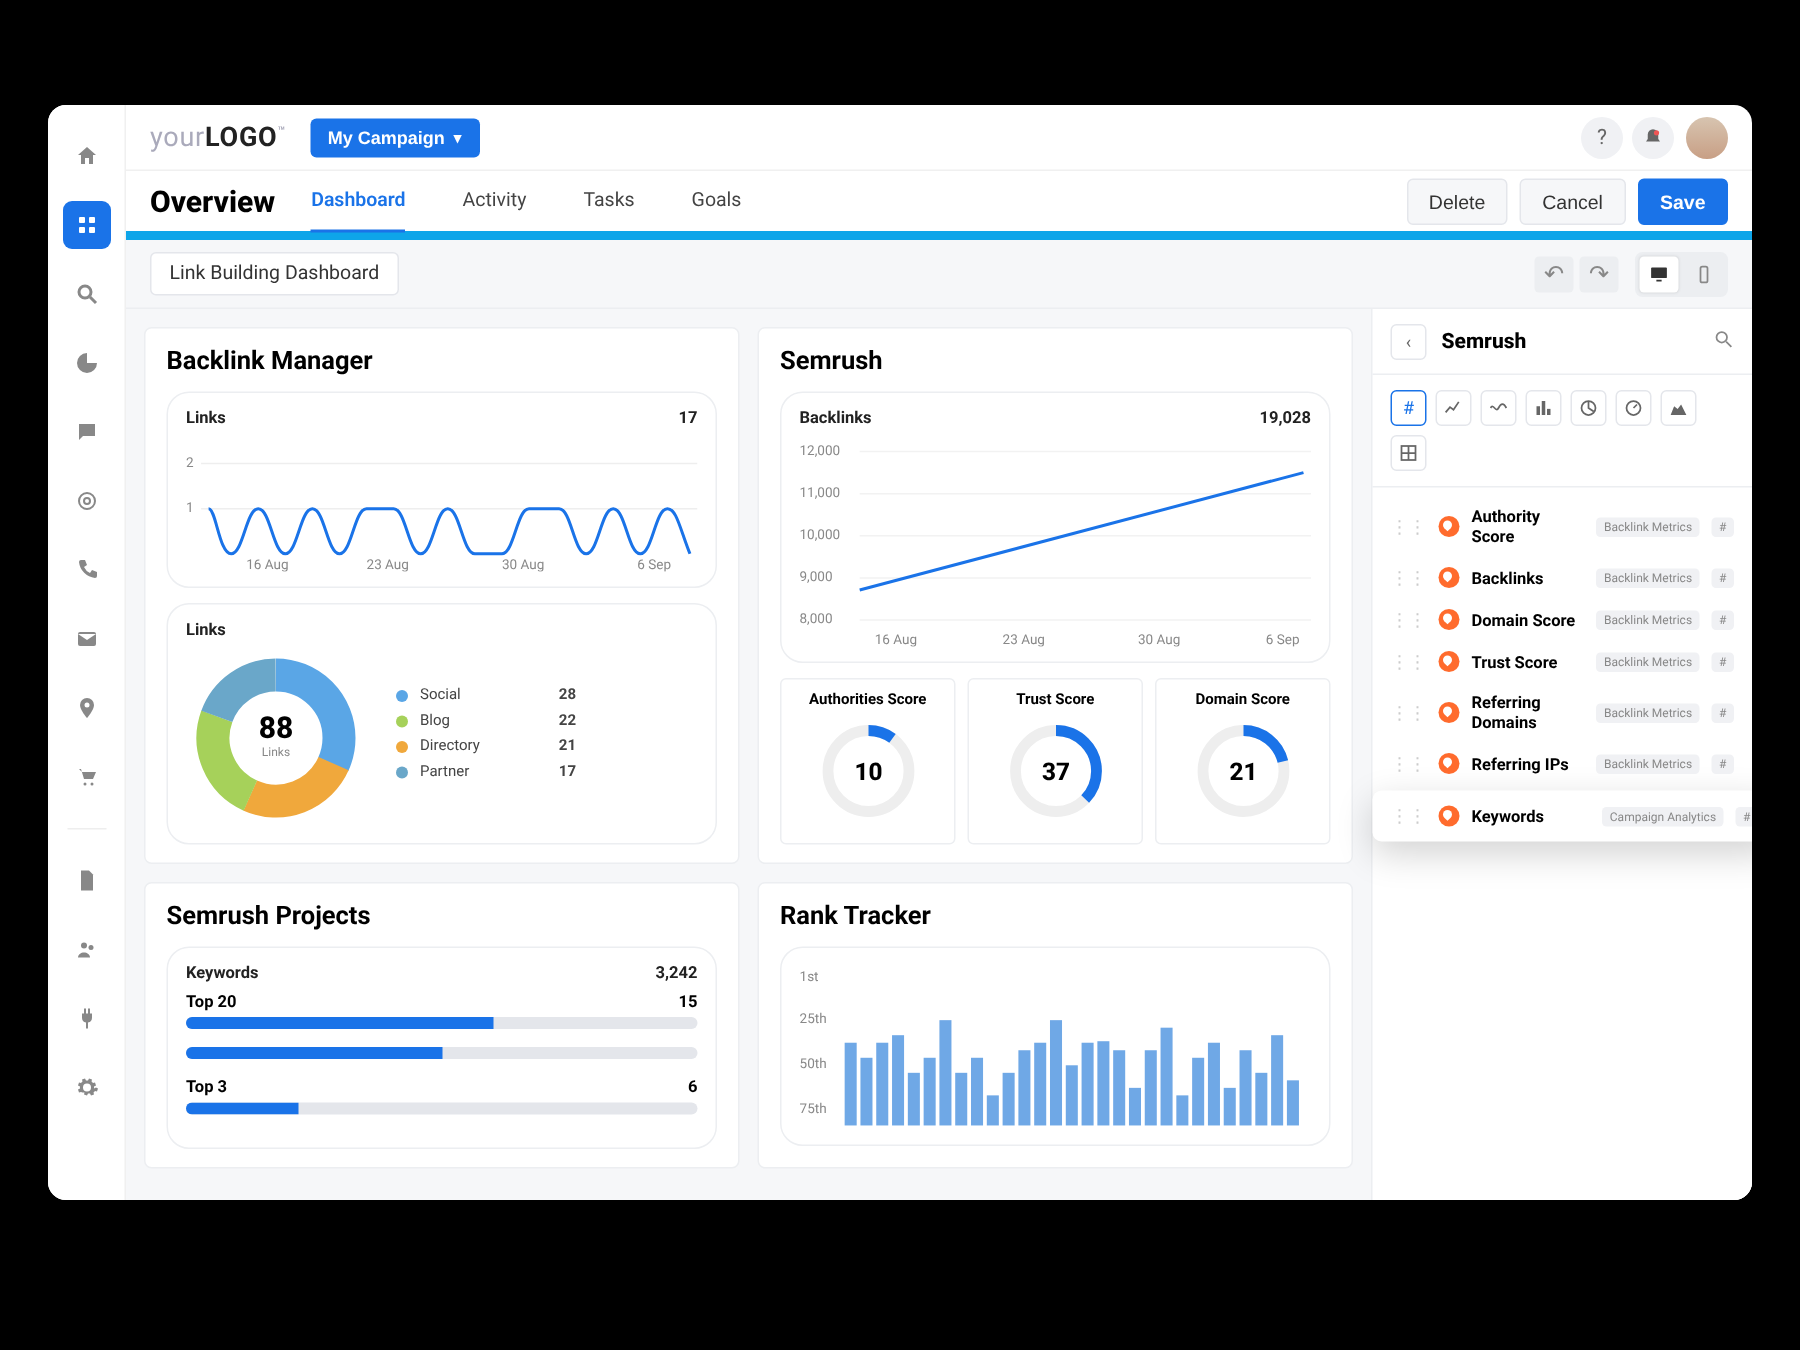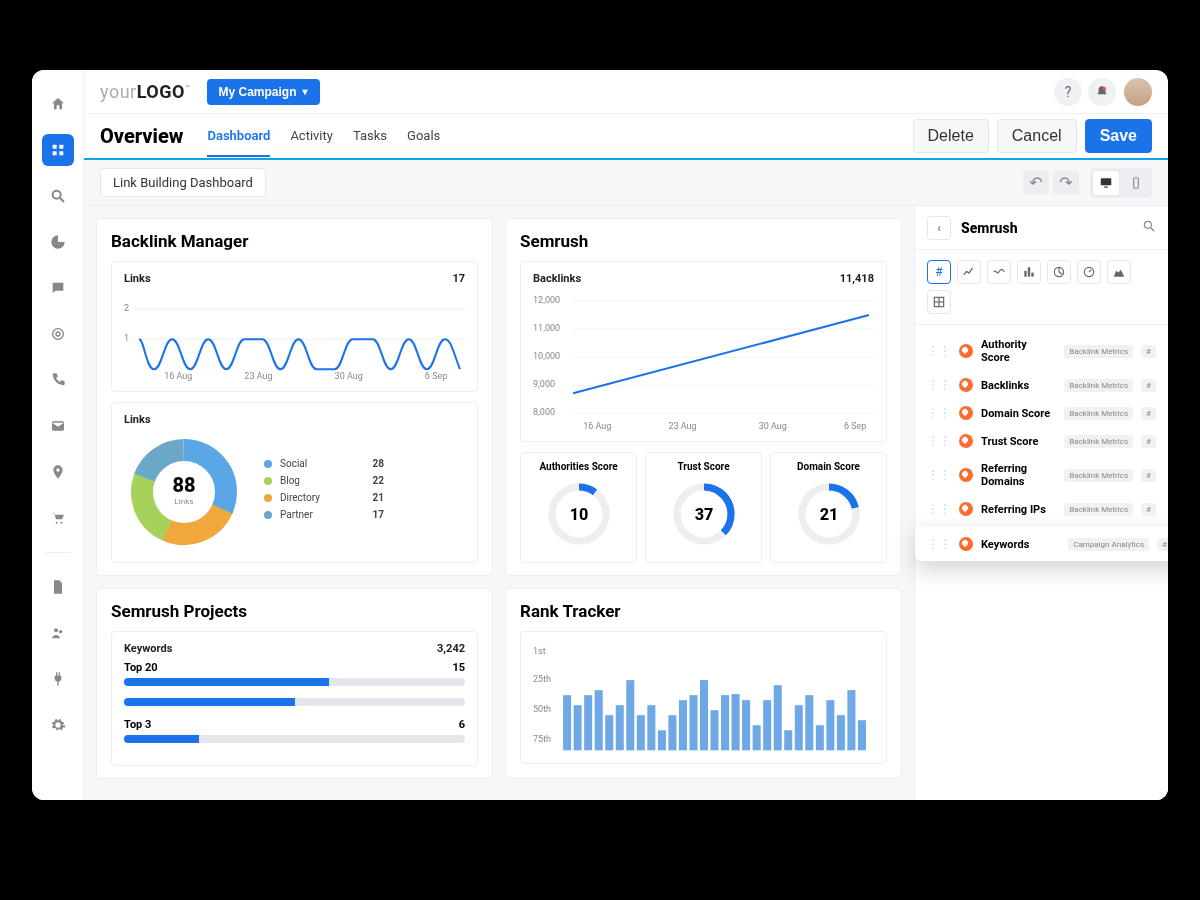--- a/index.html
+++ b/index.html
@@ -21,45 +21,45 @@
 .logo { font-weight:700; font-size:18px; color:#222; letter-spacing:0.5px; }
 .logo .light { color:#aab; font-weight:400; }
 .logo sup { font-size:8px; color:#aab; }
 .campaign-btn { margin-left:16px; background:#1a73e8; color:#fff; border:none; padding:6px 12px; border-radius:4px; font-size:12px; font-weight:600; cursor:pointer; display:flex; align-items:center; gap:6px; }
 .campaign-btn::after { content:"▾"; font-size:10px; }
 .topbar .spacer { flex:1; }
 .top-icon { width:28px; height:28px; border-radius:50%; background:#f0f1f4; display:flex; align-items:center; justify-content:center; color:#666; margin-left:6px; cursor:pointer; font-size:14px; }
 .avatar { width:28px; height:28px; border-radius:50%; background:linear-gradient(#d7c4b0,#c89f85); margin-left:8px; cursor:pointer; }
 
 
-.titlebar { height:46px; display:flex; align-items:center; padding:0 16px; border-bottom:2px solid #0ea5e9; }
+.titlebar { height:46px; display:flex; align-items:center; padding:0 16px; border-bottom:6px solid #0ea5e9; }
 .page-title { font-size:20px; font-weight:800; margin-right:24px; }
-.tabs { display:flex; gap:20px; }
+.tabs { display:flex; gap:38px; }
 .tab { font-size:13px; color:#444; padding:12px 0; cursor:pointer; border-bottom:2px solid transparent; }
 .tab.active { color:#1a73e8; border-bottom-color:#1a73e8; font-weight:600; }
 .titlebar .spacer { flex:1; }
-.btn { border:1px solid #e4e6eb; background:#f6f7f9; color:#333; padding:7px 14px; border-radius:4px; font-size:16px; cursor:pointer; margin-left:8px;text-align:center; }
+.btn { border:1px solid #e4e6eb; background:#f6f7f9; color:#333; padding:7px 14px; border-radius:4px; font-size:13px; cursor:pointer; margin-left:8px;text-align:center; }
 .btn.primary { background:#1a73e8; color:#fff; border-color:#1a73e8; font-weight:600; }
 
 
 .subhead { height:46px; background:#f6f7f9; display:flex; align-items:center; padding:0 16px; border-bottom:1px solid #eceef1; }
 .breadcrumb { background:#fff; border:1px solid #e4e6eb; padding:6px 12px; border-radius:4px; font-size:13px; color:#333; }
 .subhead .spacer { flex:1; }
 .icon-btn-group { display:flex; gap:4px; background:#eceef1; padding:3px; border-radius:5px; }
 .icon-btn-group .ib { width:26px; height:24px; display:flex; align-items:center; justify-content:center; color:#888; cursor:pointer; border-radius:3px; }
 .icon-btn-group .ib.active { background:#fff; box-shadow:0 0 2px rgba(0,0,0,.1); color:#333; }
 .icon-btn-group.plain { background:transparent; }
 .icon-btn-group.plain .ib { background:#eceef1; }
 
 
 .content { flex:1; background:#f6f7f9; display:flex; overflow:hidden; }
 .dash { flex:1; padding:12px; overflow:auto; display:grid; grid-template-columns:1fr 1fr; gap:12px; align-content:start; }
 .card { background:#fff; border:1px solid #eceef1; border-radius:5px; padding:12px 14px; }
 .card-title { font-size:17px; font-weight:700; margin-bottom:10px; }
-.sub-card { border:1px solid #eceef1; border-radius:4px; padding:10px 12px; margin-top:10px; }
+.sub-card { border:1px solid #eceef1; border-radius:15px; padding:10px 12px; margin-top:10px; }
 .sub-head { display:flex; justify-content:space-between; font-size:11px; font-weight:700; color:#222; margin-bottom:6px; }
 .axis { font-size:9px; fill:#888; }
 
 
 svg.mini { width:100%; height:auto; display:block; }
 
 
 .donut-wrap { display:flex; align-items:center; gap:20px; }
 .leg-row { display:flex; align-items:center; gap:8px; font-size:10px; color:#444; margin-bottom:6px; }
 .leg-row .dot { width:8px; height:8px; border-radius:50%; }
@@ -301,21 +301,21 @@
               </div>
             </div>
           </div>
         </div>
 
         <div class="card">
           <div class="card-title">Semrush</div>
           <div class="sub-card">
             <div class="sub-head">
               <span>Backlinks</span>
-              <span>11,418</span>
+              <span>19,028</span>
             </div>
             <svg class="mini" viewBox="0 0 340 140">
               <text x="0" y="12" class="axis">12,000</text>
               <text x="0" y="40" class="axis">11,000</text>
               <text x="0" y="68" class="axis">10,000</text>
               <text x="0" y="96" class="axis">9,000</text>
               <text x="0" y="124" class="axis">8,000</text>
               <line x1="40" y1="10" x2="340" y2="10" stroke="#f2f2f2"></line>
               <line x1="40" y1="38" x2="340" y2="38" stroke="#f2f2f2"></line>
               <line x1="40" y1="66" x2="340" y2="66" stroke="#f2f2f2"></line>

